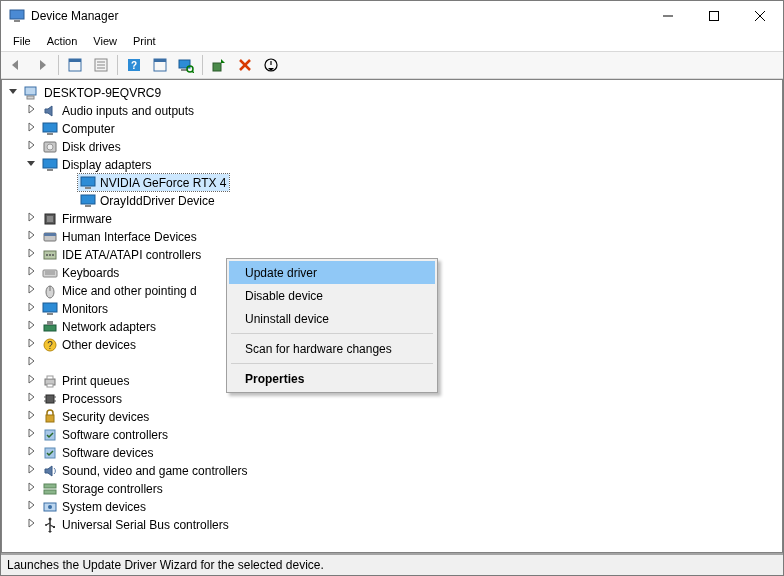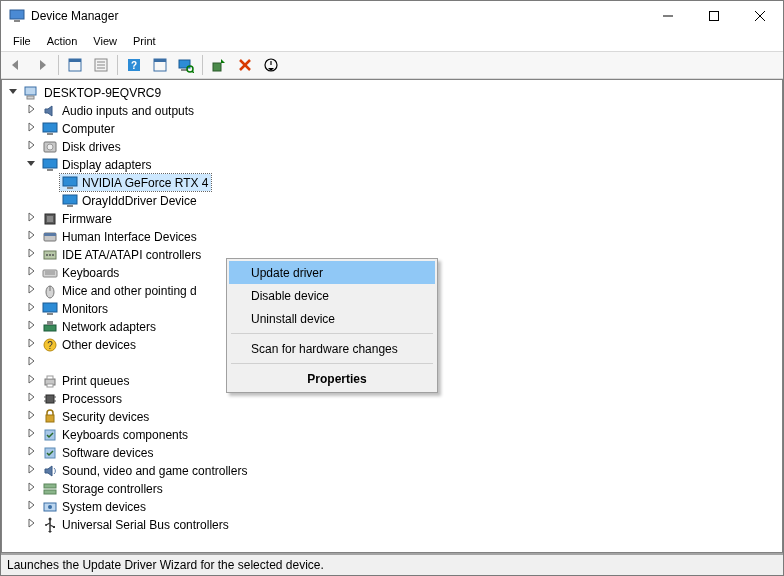--- a/index.html
+++ b/index.html
@@ -92,21 +92,21 @@
     color:#606060;
     font-size:10px;
   }
   .node .chev.open { color:#404040; }
   .node .icon {
     width:16px; height:16px; margin-right:4px;
     display:inline-flex; align-items:center; justify-content:center;
   }
   .node.depth0 { padding-left:4px; }
   .node.depth1 { padding-left:22px; }
-  .node.depth2 { padding-left:42px; }
+  .node.depth2 { padding-left:42px;gap:18px; }
   .node.selected .label-wrap {
     background:#cde8ff;
     outline:1px dotted #666;
   }
   .label-wrap { padding:0 2px; display:inline-flex; align-items:center; height:17px;}
 
   
   .statusbar {
     height:22px;
     border-top:2px solid #a3a3a3;
@@ -127,24 +127,24 @@
     border:1px solid #a0a0a0;
     box-shadow:3px 3px 3px rgba(0,0,0,0.25);
     padding:2px;
     font-size:12px;
     z-index:100;
   }
   .cm-item {
     height:23px;
     display:flex;
     align-items:center;
-    padding:0 12px 0 22px;
+    padding:0 12px 0 16px;
   }
   .cm-item.highlight { background:#90c8f6; }
-  .cm-item.bold { font-weight:bold;justify-content:center; }
+  .cm-item.bold { font-weight:bold; }
   .cm-sep { height:1px; background:#d0d0d0; margin:3px 2px; }
 
   
   svg { display:block; }
 </style>
 </head>
 <body>
 
 <div class="titlebar">
   <span class="app-icon">
@@ -551,21 +551,21 @@
             <path d="M3 1 L8 5 L3 9 Z" fill="none" stroke="#606060"></path>
           </svg>
         </span>
         <span class="label-wrap">
           <span class="icon">
             <svg width="16" height="16" viewBox="0 0 16 16">
               <rect x="3" y="3" width="10" height="10" fill="#a8c8e8" stroke="#5a8ab5"></rect>
               <path d="M5 8 L7 10 L11 6" fill="none" stroke="#2a6a2a" stroke-width="1.5"></path>
             </svg>
           </span>
-          <span>Keyboards components</span>
+          <span>Software controllers</span>
         </span>
       </div>
       <div class="node depth1">
         <span class="chev">
           <svg width="10" height="10" viewBox="0 0 10 10">
             <path d="M3 1 L8 5 L3 9 Z" fill="none" stroke="#606060"></path>
           </svg>
         </span>
         <span class="label-wrap">
           <span class="icon">

